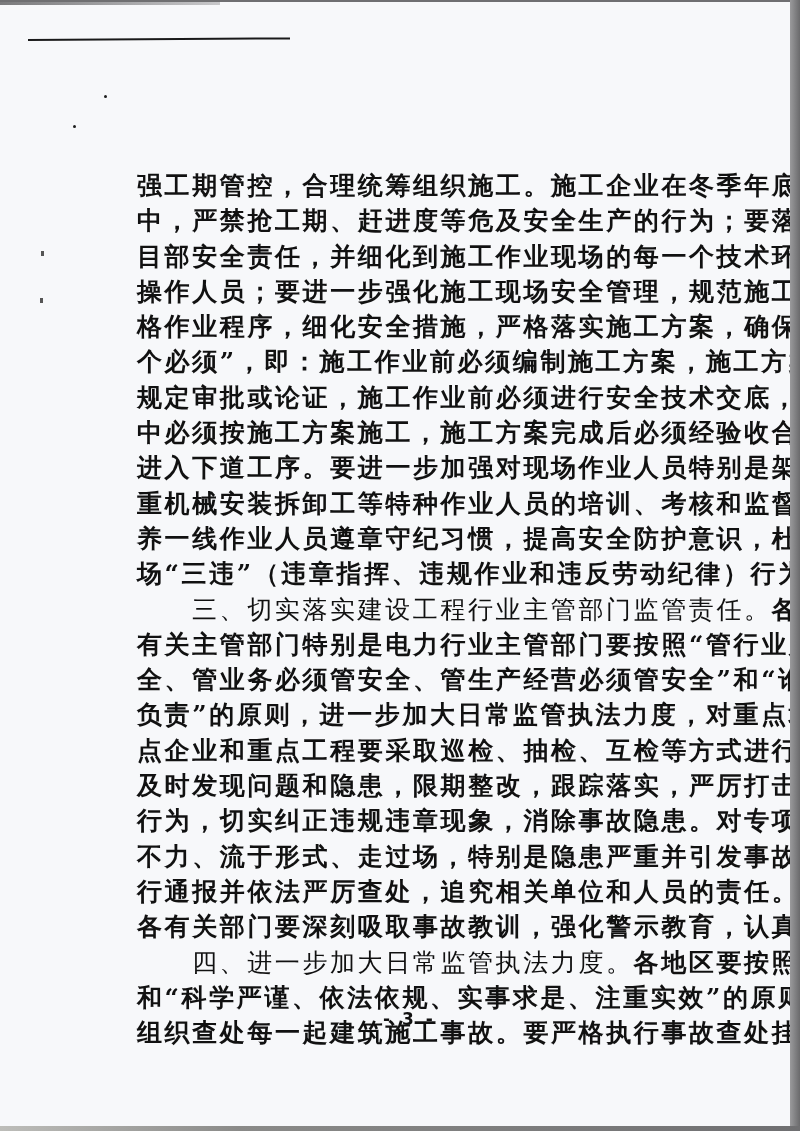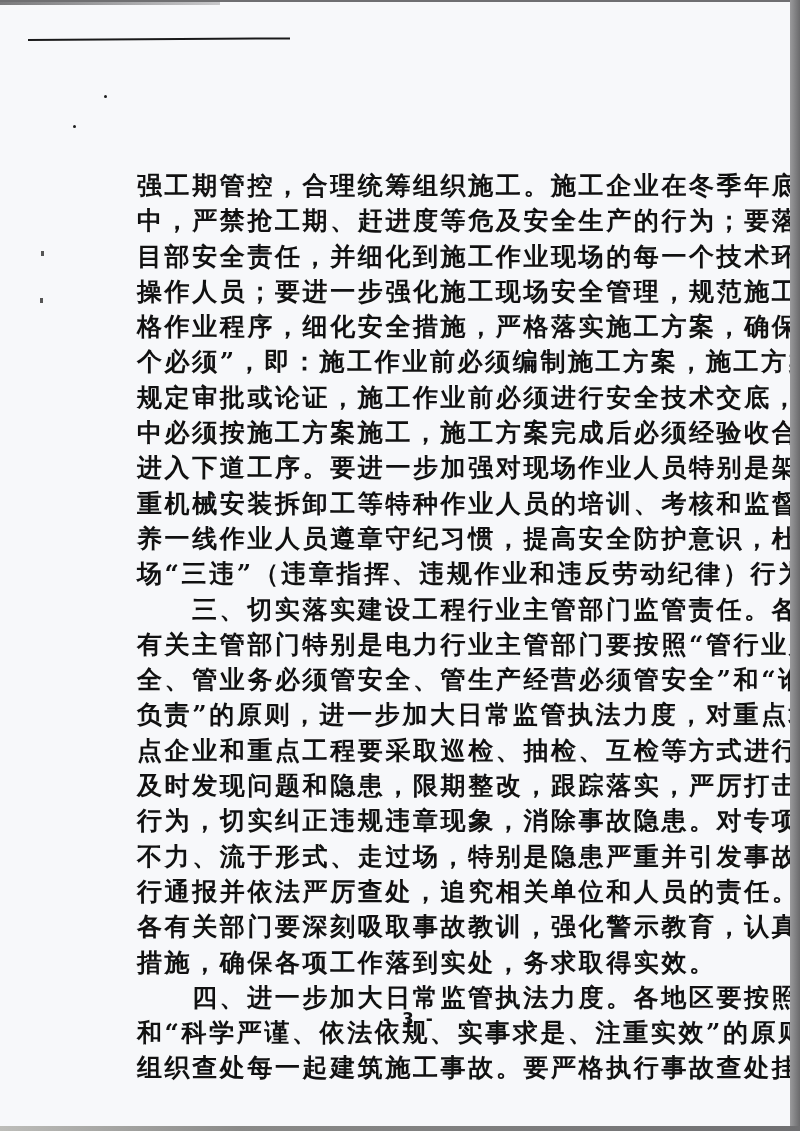--- a/index.html
+++ b/index.html
@@ -80,21 +80,21 @@
     height: 35.3px;
     text-align-last: justify;
   }
   .line.last {
     text-align-last: left;
   }
   .line.indent {
     padding-left: 55px;
   }
   .heading {
-    font-weight: 700;
+    font-weight: 400;
   }
   .page-number {
     position: absolute;
     left: 383px;
     top: 1007px;
     font-family: "DejaVu Sans", sans-serif;
     font-weight: bold;
     font-size: 17px;
     color: #111;
     letter-spacing: 3px;
@@ -129,21 +129,20 @@
     <span class="line indent"><span class="heading">三、切实落实建设工程行业主管部门监管责任。</span><span>各建设工程</span></span>
     <span class="line">有关主管部门特别是电力行业主管部门要按照“管行业必须管安</span>
     <span class="line">全、管业务必须管安全、管生产经营必须管安全”和“谁主管谁</span>
     <span class="line">负责”的原则，进一步加大日常监管执法力度，对重点地区、重</span>
     <span class="line">点企业和重点工程要采取巡检、抽检、互检等方式进行逐级检查，</span>
     <span class="line">及时发现问题和隐患，限期整改，跟踪落实，严厉打击非法违法</span>
     <span class="line">行为，切实纠正违规违章现象，消除事故隐患。对专项检查工作</span>
     <span class="line">不力、流于形式、走过场，特别是隐患严重并引发事故的，要进</span>
     <span class="line">行通报并依法严厉查处，追究相关单位和人员的责任。各地区、</span>
     <span class="line">各有关部门要深刻吸取事故教训，强化警示教育，认真落实整改</span>
-    <span class="line last">措施，确保各项工作落到实处，务求取得实效。</span>
 
     <span class="line indent"><span class="heading">四、进一步加大日常监管执法力度。</span><span>各地区要按照“四不放过”</span></span>
     <span class="line">和“科学严谨、依法依规、实事求是、注重实效”的原则，认真</span>
     <span class="line">组织查处每一起建筑施工事故。要严格执行事故查处挂牌督办制</span>
   </div>
 
   <div class="page-number">- 3 -</div>
 </div>
 
 <div class="right-edge"></div>

